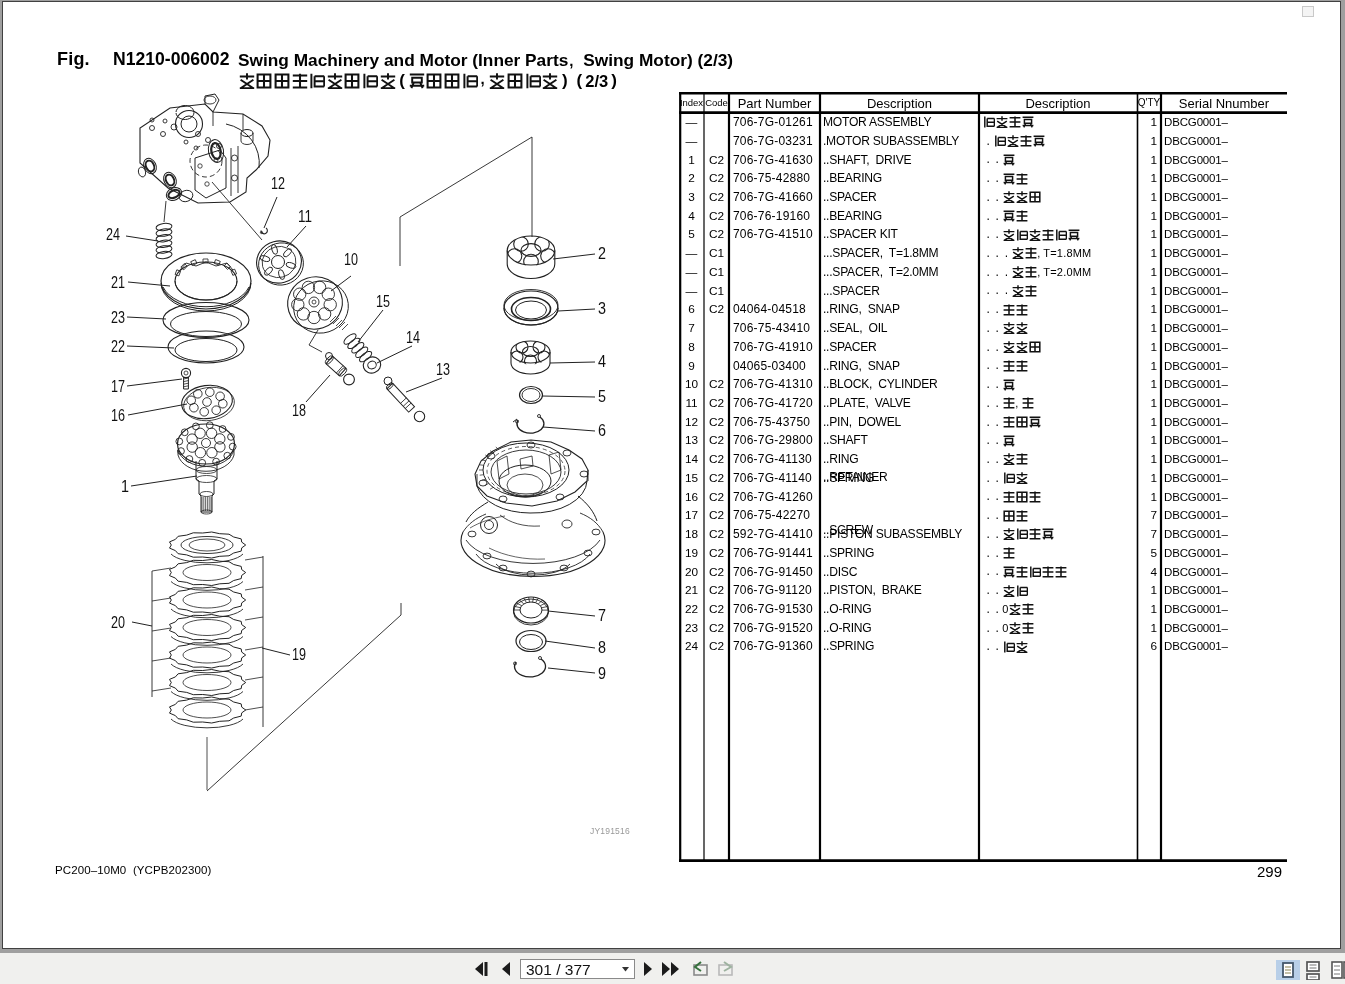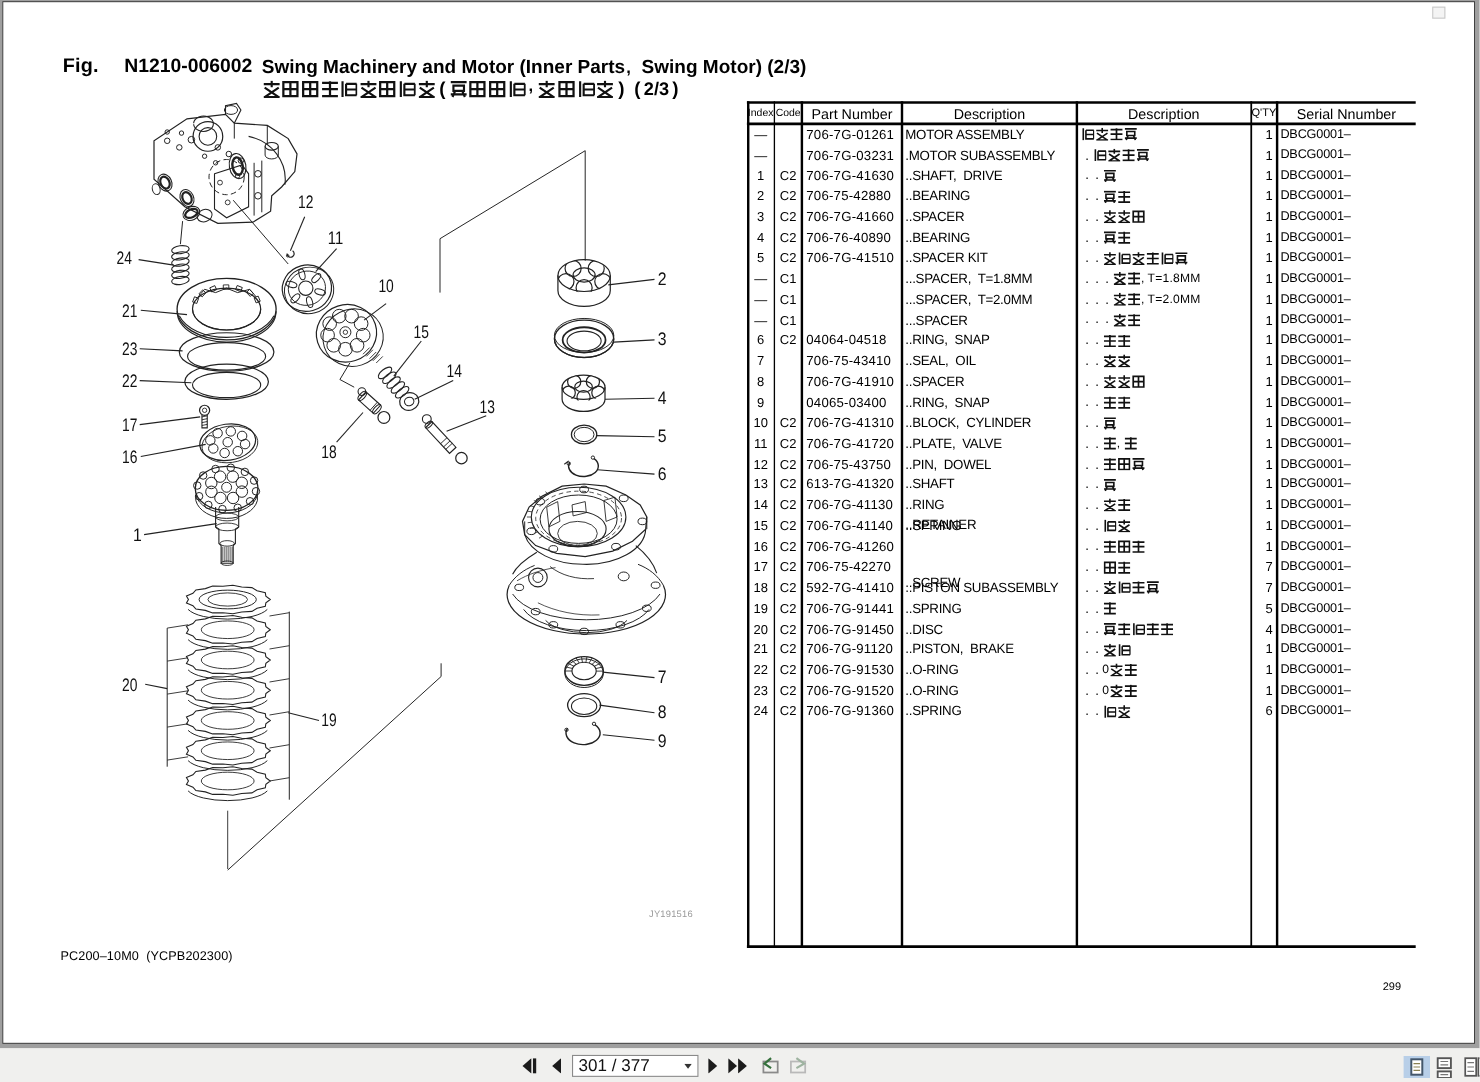--- a/index.html
+++ b/index.html
@@ -20,21 +20,21 @@
 .cp{left:733px;font-size:12px;letter-spacing:0.2px}
 .cd{left:823px;font-size:12.1px;letter-spacing:-0.25px}
 .c2{left:982px;display:flex;align-items:center}
 .cq{left:1107px;width:50px;text-align:right;font-size:11.8px}
 .cs{left:1164px;font-size:11.5px;letter-spacing:-0.15px}
 .cg{margin:0 0.5px}
 .dt{font-size:12px;margin-right:2px;letter-spacing:1.2px;line-height:9px}
 .cm{margin-right:3px}
 .cl{font-size:11px;letter-spacing:0.2px}
 #foot1{left:55px;top:864px;font-size:11.5px;letter-spacing:0.1px}
-#foot2{left:1257px;top:892px;font-size:10px}
+#foot2{left:1257px;top:863px;font-size:15px}
 #jy{left:590px;top:826px;font-size:8.5px;color:#999;letter-spacing:0.2px}
 #toolbar{position:absolute;left:0;top:953px;width:1345px;height:31px;background:#f0f0ee}
 #combo{position:absolute;left:520px;top:959px;width:113px;height:18px;background:#fff;border:1px solid #8a8a8a}
 #combo span{position:absolute;left:5px;top:1px;font-size:15.5px;color:#111}
 svg{display:block}
 .icon{position:absolute}
 </style></head><body>
 <svg width="0" height="0" style="position:absolute">
     <defs>
 <symbol id="ga" viewBox="0 0 10 10">
@@ -589,21 +589,21 @@
       <use href="#gd"></use>
     </svg>
     <svg class="cg" width="12" height="12">
       <use href="#gb"></use>
     </svg>
   </div>
 <div class="c cq" style="top:187.9px">1</div>
 <div class="c cs" style="top:187.9px">DBCG0001–</div>
 <div class="c ci" style="top:206.7px">4</div>
 <div class="c cc" style="top:206.7px">C2</div>
-<div class="c cp" style="top:206.7px">706-76-40890</div>
+<div class="c cp" style="top:206.7px">706-76-19160</div>
 <div class="c cd" style="top:206.7px">..BEARING</div>
 <div class="c c2" style="top:206.7px">
     <span class="dt">&nbsp;.&nbsp;.</span>
     <svg class="cg" width="12" height="12">
       <use href="#ge"></use>
     </svg>
     <svg class="cg" width="12" height="12">
       <use href="#ga"></use>
     </svg>
   </div>
@@ -783,21 +783,21 @@
       <use href="#gb"></use>
     </svg>
     <svg class="cg" width="12" height="12">
       <use href="#ge"></use>
     </svg>
   </div>
 <div class="c cq" style="top:412.7px">1</div>
 <div class="c cs" style="top:412.7px">DBCG0001–</div>
 <div class="c ci" style="top:431.4px">13</div>
 <div class="c cc" style="top:431.4px">C2</div>
-<div class="c cp" style="top:431.4px">613-7G-41320</div>
+<div class="c cp" style="top:431.4px">706-7G-29800</div>
 <div class="c cd" style="top:431.4px">..SHAFT</div>
 <div class="c c2" style="top:431.4px">
     <span class="dt">&nbsp;.&nbsp;.</span>
     <svg class="cg" width="12" height="12">
       <use href="#ge"></use>
     </svg>
   </div>
 <div class="c cq" style="top:431.4px">1</div>
 <div class="c cs" style="top:431.4px">DBCG0001–</div>
 <div class="c ci" style="top:450.1px">14</div>

